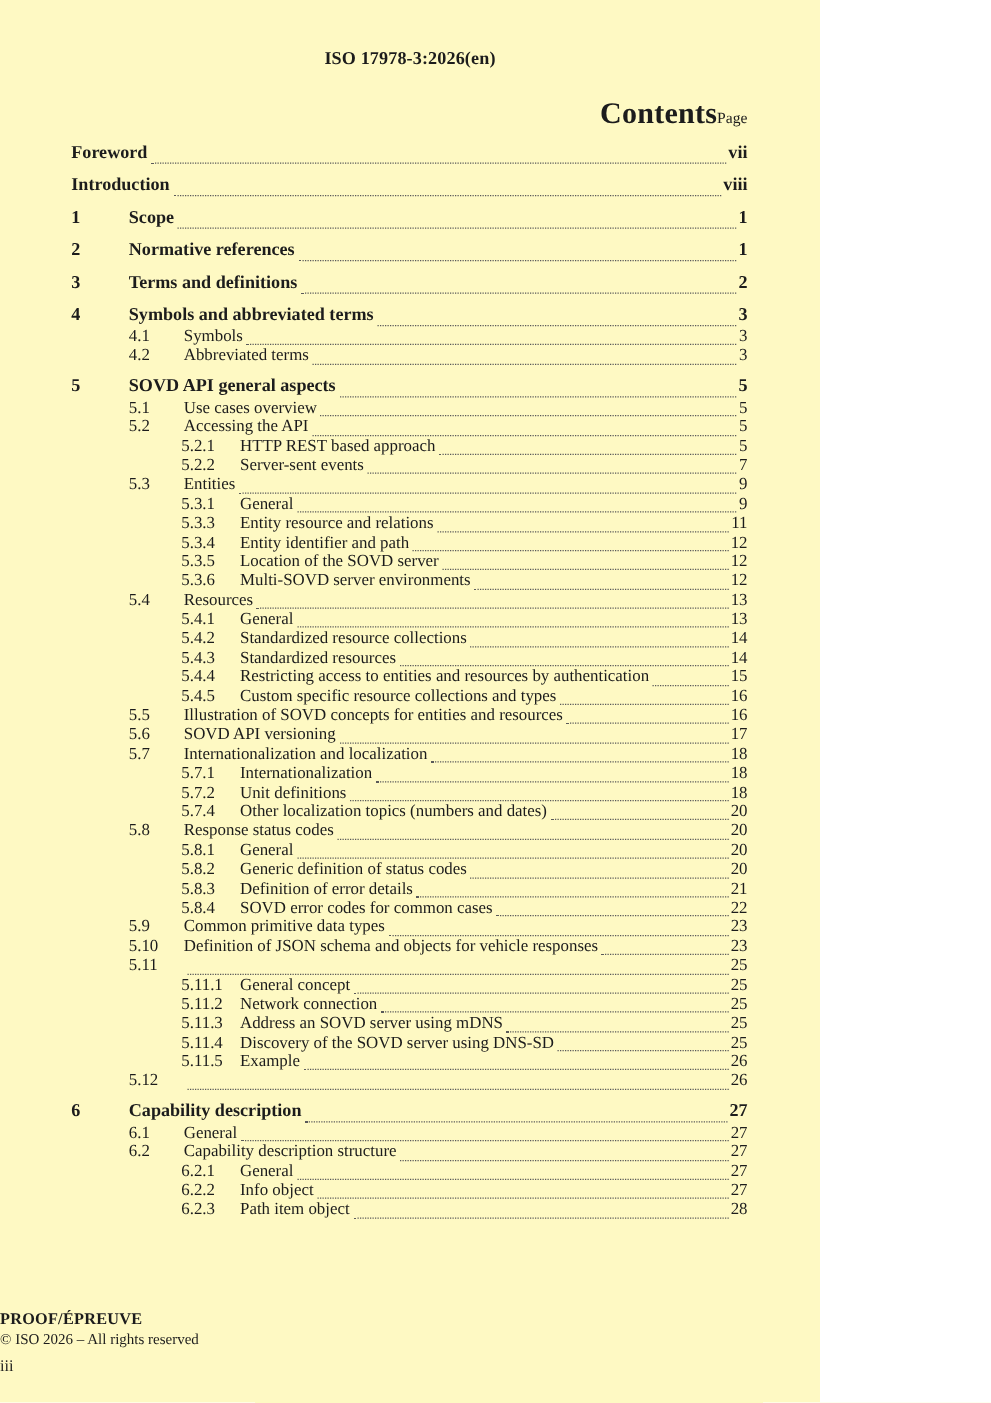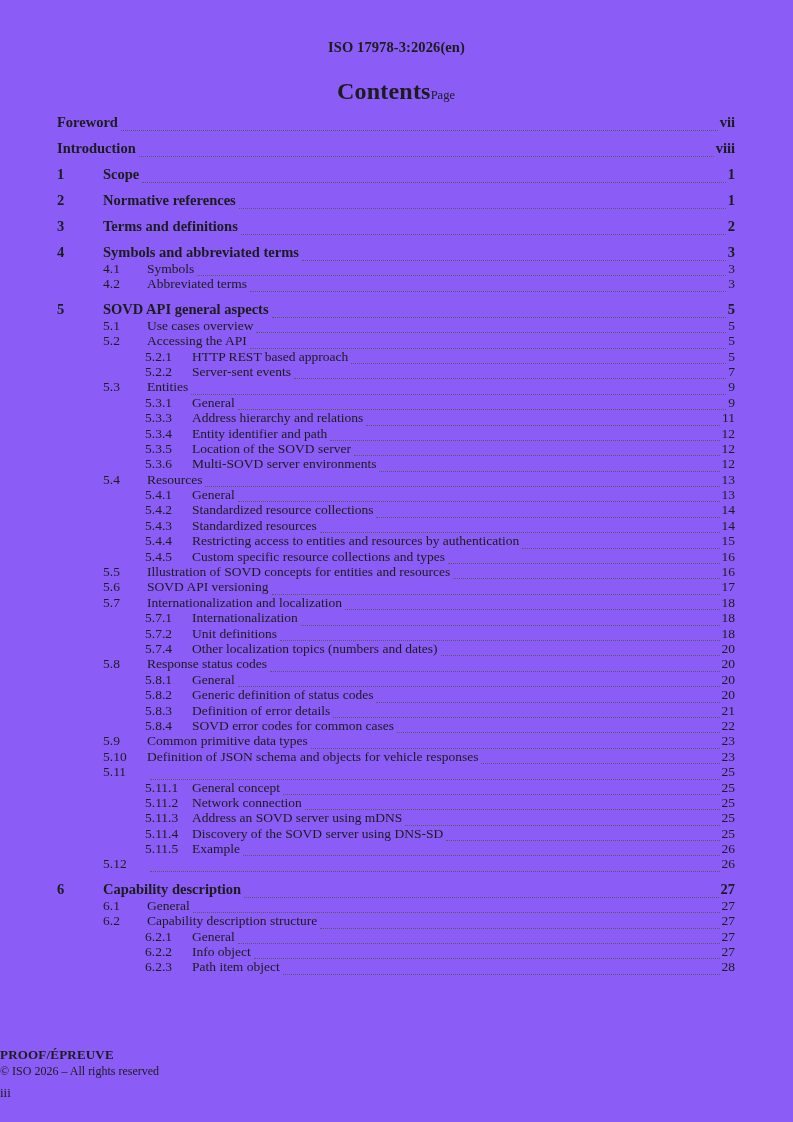--- a/index.html
+++ b/index.html
@@ -1,39 +1,39 @@
 <!DOCTYPE html>
 <html><head>
 <meta charset="utf-8">
 <style>
   html, body {
     margin: 0;
     padding: 0;
     background: #ffffff;
   }
   .page {
-    width: 793px;
+    width: 656px;
     height: 1122px;
     position: relative;
-    background: #8b5cf6;
+    background: #fef9c3;
     font-family: "Liberation Serif", "DejaVu Serif", serif;
     color: #1c1c1c;
     overflow: hidden;
     box-sizing: border-box;
   }
   .doc-header {
     text-align: center;
     padding-top: 39px;
     font-weight: bold;
     font-size: 14.5px;
     letter-spacing: 0.1px;
   }
   .contents-row {
     display: flex;
-    justify-content: center;
+    justify-content: flex-end;
     align-items: baseline;
     margin: 22px 58px 0 57px;
   }
   .contents-title {
     font-size: 24px;
     font-weight: bold;
     margin: 0;
     letter-spacing: 0.2px;
   }
   .page-label {
@@ -192,21 +192,21 @@
       <span class="pg">9</span>
     </div>
       <div class="row l3">
       <span class="num">5.3.1</span>
       <span class="title">General</span>
       <span class="leader"></span>
       <span class="pg">9</span>
     </div>
       <div class="row l3">
       <span class="num">5.3.3</span>
-      <span class="title">Address hierarchy and relations</span>
+      <span class="title">Entity resource and relations</span>
       <span class="leader"></span>
       <span class="pg">11</span>
     </div>
       <div class="row l3">
       <span class="num">5.3.4</span>
       <span class="title">Entity identifier and path</span>
       <span class="leader"></span>
       <span class="pg">12</span>
     </div>
       <div class="row l3">

